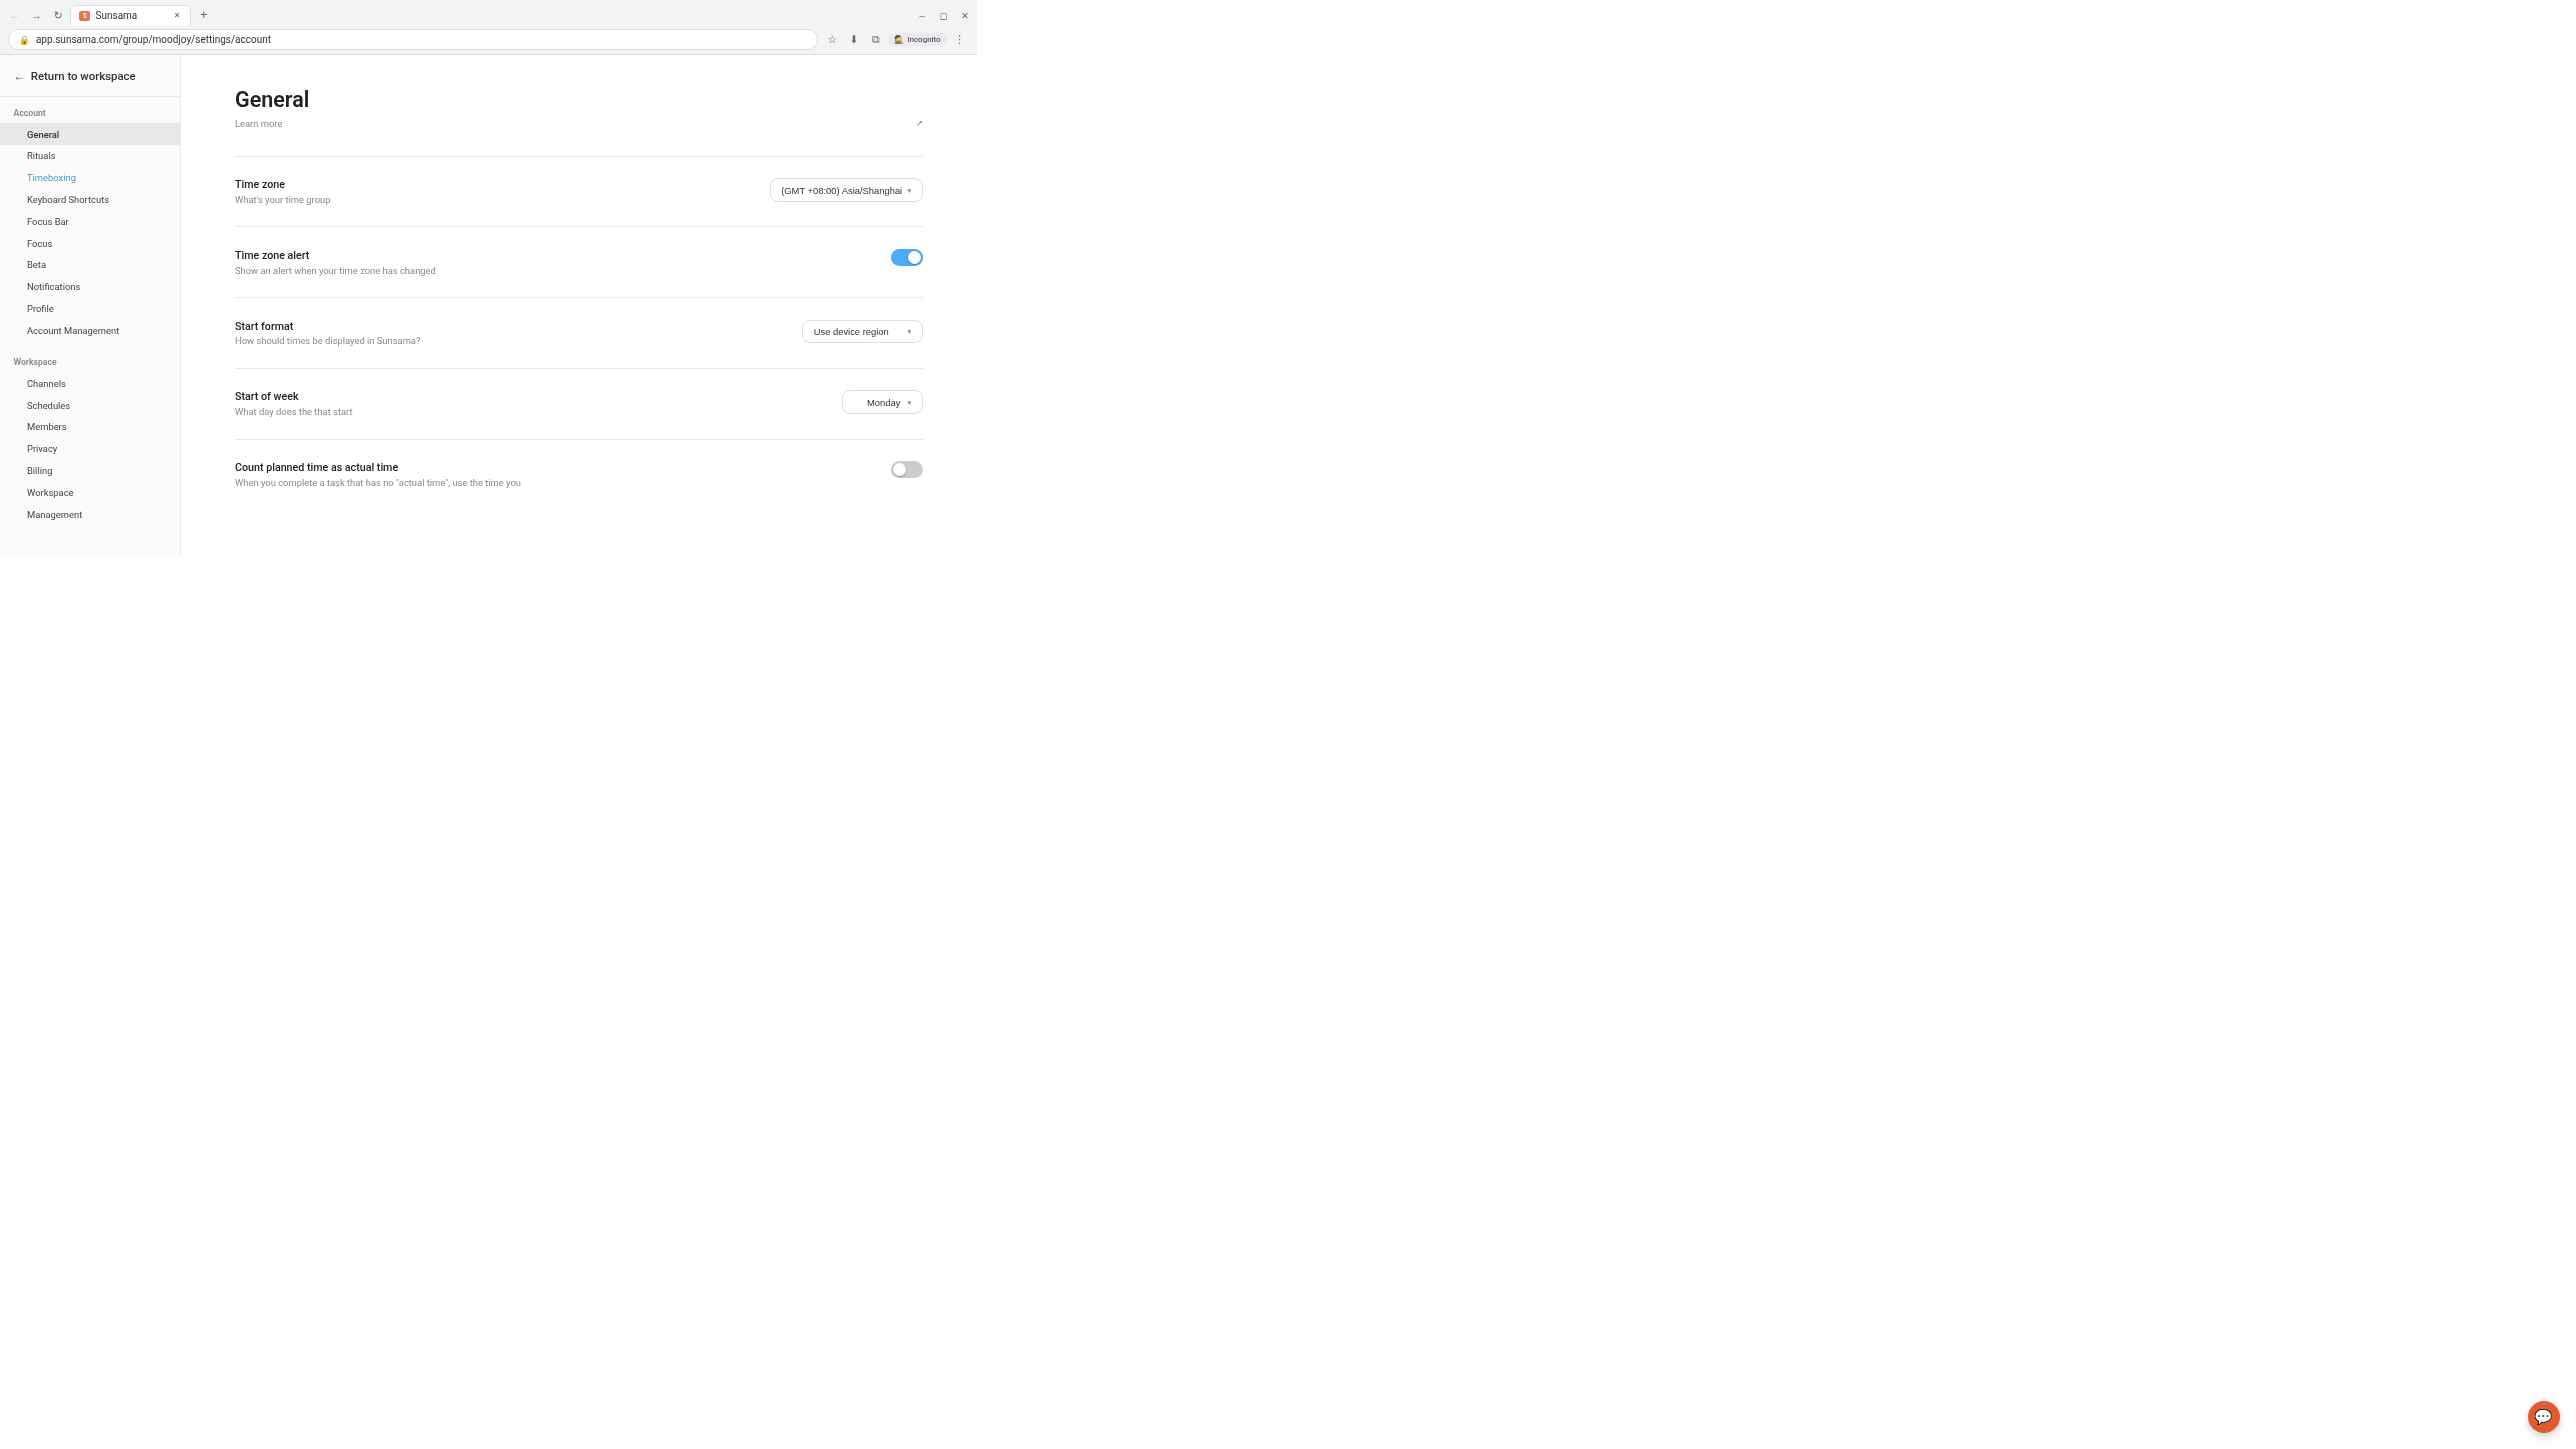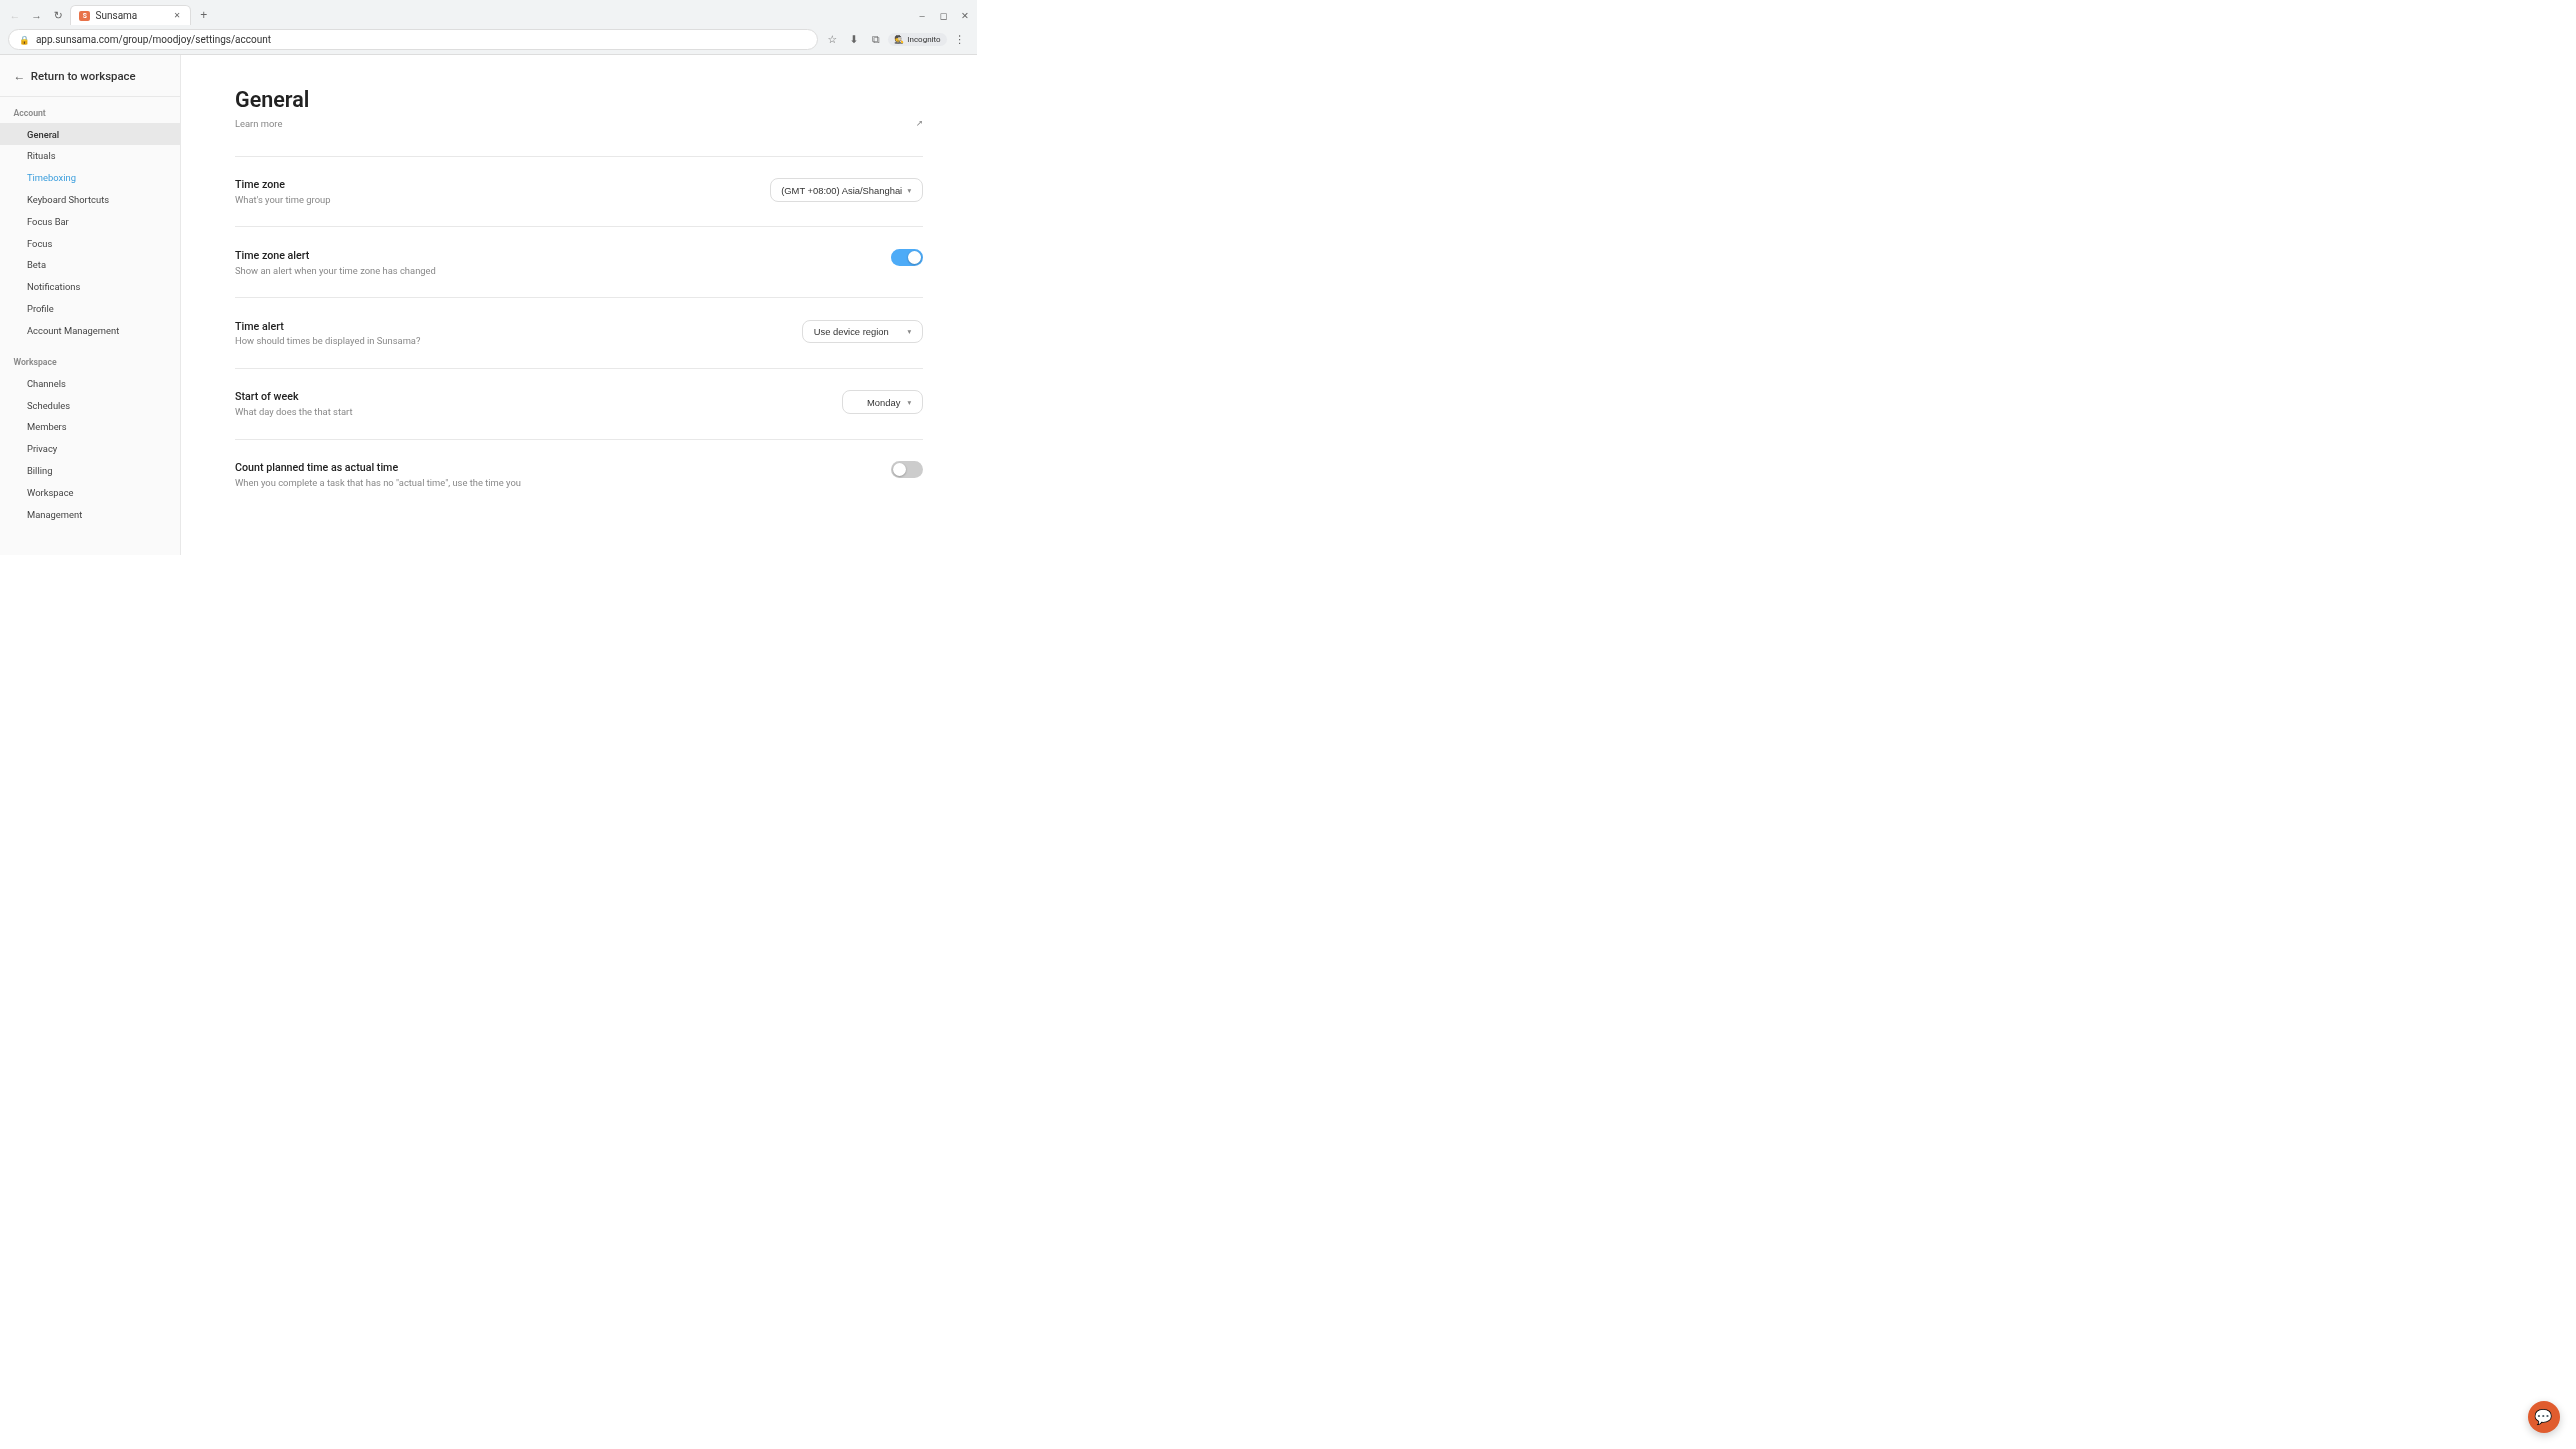--- a/index.html
+++ b/index.html
@@ -510,21 +510,21 @@
           <div class="toggle-switch on">
             <div class="toggle-knob"></div>
           </div>
         </div>
       </div>
     </div>
 
     <div class="settings-section">
       <div class="settings-row">
         <div>
-          <div class="settings-label">Time alert</div>
+          <div class="settings-label">Start format</div>
           <div class="settings-description">How should times be displayed in Sunsama?</div>
         </div>
         <div class="settings-control">
           <button class="dropdown-btn" style="min-width:121px;">
             <span>Use device region</span>
             <span class="dropdown-chevron">▾</span>
           </button>
         </div>
       </div>
     </div>

